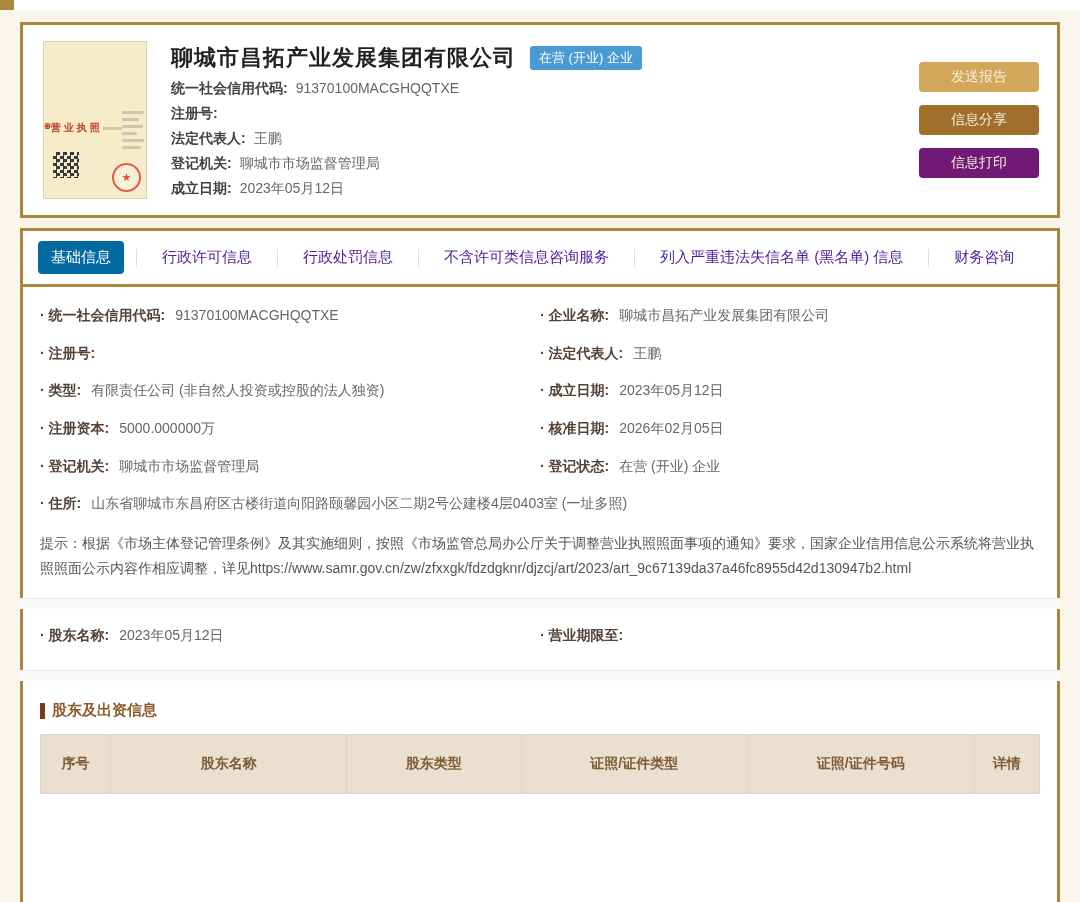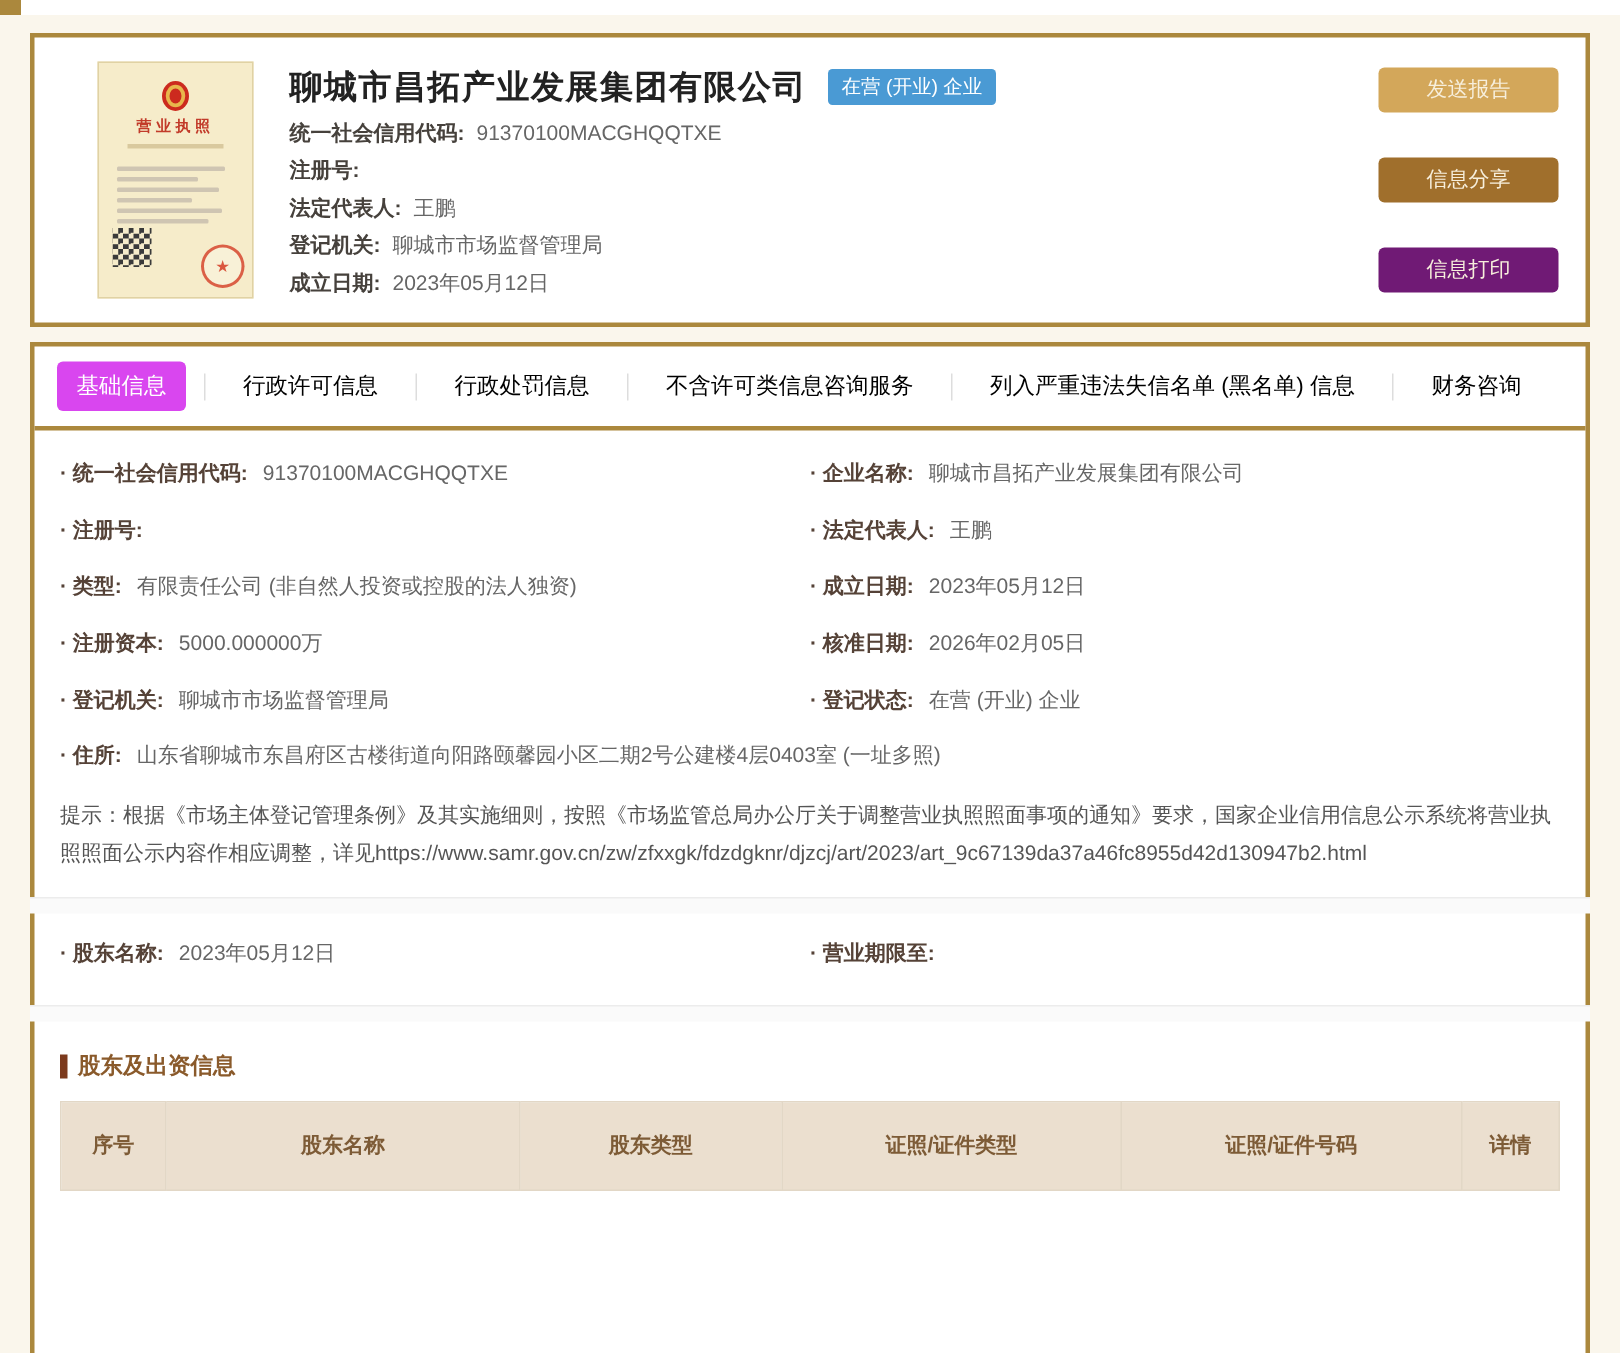--- a/index.html
+++ b/index.html
@@ -9,48 +9,48 @@
     font-family:"Liberation Sans","DejaVu Sans",sans-serif;
   }
   
   .topstrip{height:10px;background:#ffffff;position:relative;}
   .topstrip .corner{position:absolute;left:0;top:0;width:14px;height:10px;background:#ab883d;}
 
   .card{margin:0 20px;background:#fff;border:3px solid #ab883d;box-sizing:border-box;}
 
   
   .header-card{margin-top:12px;height:196px;display:flex;align-items:center;padding:0 18px 0 20px;}
-  .license{width:104px;height:158px;background:#f6ecca;border:1px solid #e0d2a4;margin-left:22px;
-    position:relative;display:flex;flex-direction:column;align-items:center;padding-top:12px;box-sizing:border-box;flex:none;}
+  .license{width:104px;height:158px;background:#f6ecca;border:1px solid #e0d2a4;
+    position:relative;display:flex;flex-direction:row;align-items:center;padding-top:12px;box-sizing:border-box;flex:none;}
   .license .emblem{width:22px;height:20px;}
   .license .lic-title{font-size:10px;font-weight:bold;color:#c23b2a;letter-spacing:3px;margin-top:3px;white-space:nowrap;}
   .license .subline{width:62%;height:3px;background:#d9c99e;margin-top:5px;}
   .license .lines{width:76%;margin-top:8px;}
   .license .lline{height:3px;background:#cfc5b2;margin:4px 0;border-radius:1px;}
   .license .qr{position:absolute;left:9px;bottom:20px;width:26px;height:26px;
     background:conic-gradient(#3a3a3a 25%,#f6ecca 0 50%,#3a3a3a 0 75%,#f6ecca 0) 0 0/7px 7px;}
   .license .seal{position:absolute;right:5px;bottom:6px;width:25px;height:25px;border:2px solid rgba(214,70,45,.85);
     border-radius:50%;display:flex;align-items:center;justify-content:center;color:rgba(214,70,45,.9);font-size:11px;background:rgba(255,255,255,.25);}
   .hc-info{margin-left:24px;flex:1;min-width:0;}
   .title-row{display:flex;align-items:center;gap:14px;}
   .company-name{font-size:22px;font-weight:bold;color:#222;letter-spacing:1px;}
   .badge{background:#4a9ad4;color:#fff;font-size:13px;padding:3px 9px;border-radius:3px;white-space:nowrap;}
   .hfield{margin-top:7px;font-size:14px;}
   .hfield:first-of-type{margin-top:12px;}
   .hlabel{font-weight:bold;color:#46413c;}
   .hvalue{color:#666;margin-left:8px;}
-  .hc-buttons{display:flex;flex-direction:column;gap:30px;margin-left:12px;flex:none;}
+  .hc-buttons{display:flex;flex-direction:column;gap:13px;margin-left:12px;flex:none;}
   .btn{width:120px;height:30px;border:none;border-radius:4px;color:#f7efdc;font-size:14px;cursor:pointer;
     font-family:"Liberation Sans","DejaVu Sans",sans-serif;}
 
   
   .main-card{margin-top:10px;min-height:900px;}
   .tabbar{display:flex;align-items:center;height:53px;padding-left:15px;border-bottom:3px solid #ab883d;}
-  .tab{font-size:15px;color:#000000;padding:7px 13px;cursor:pointer;white-space:nowrap;}
-  .tab.active{background:#d946ef;color:#fff;border-radius:4px;}
+  .tab{font-size:15px;color:#4c1d95;padding:7px 13px;cursor:pointer;white-space:nowrap;}
+  .tab.active{background:#0369a1;color:#fff;border-radius:4px;}
   .tab-sep{width:1px;height:18px;background:#ddd;margin:0 12px;flex:none;}
 
   .content{padding:2px 17px 40px;}
   .section-title{display:flex;align-items:center;margin-top:20px;font-size:15px;font-weight:bold;color:#8a5a2b;}
   .section-title .bar{width:5px;height:16px;background:#7c3a1d;margin-right:7px;flex:none;}
 
   .grid{display:grid;grid-template-columns:1fr 1fr;margin-top:8px;}
   .cell,.fullrow{font-size:14px;padding:8px 0;line-height:1.55;}
   .fullrow{margin-top:0;}
   .lbl{font-weight:bold;color:#554237;}

